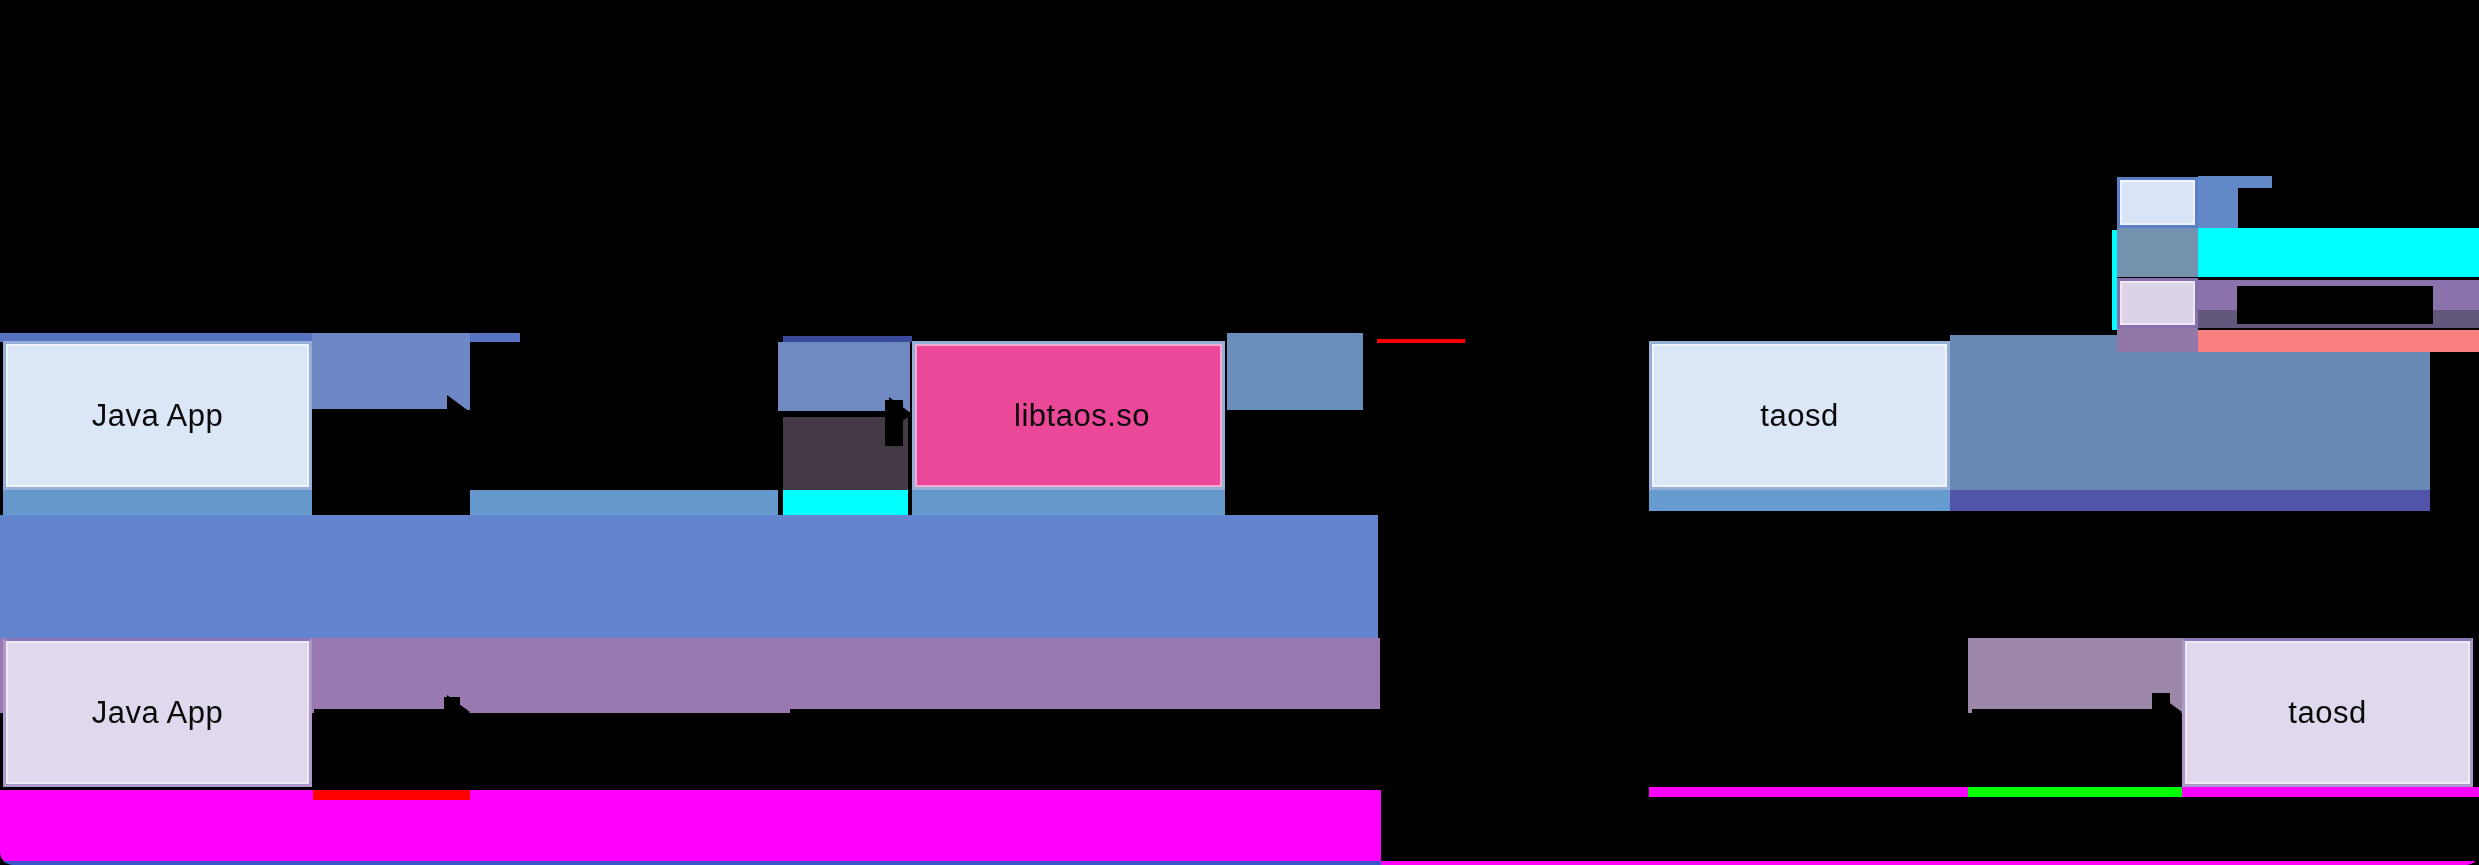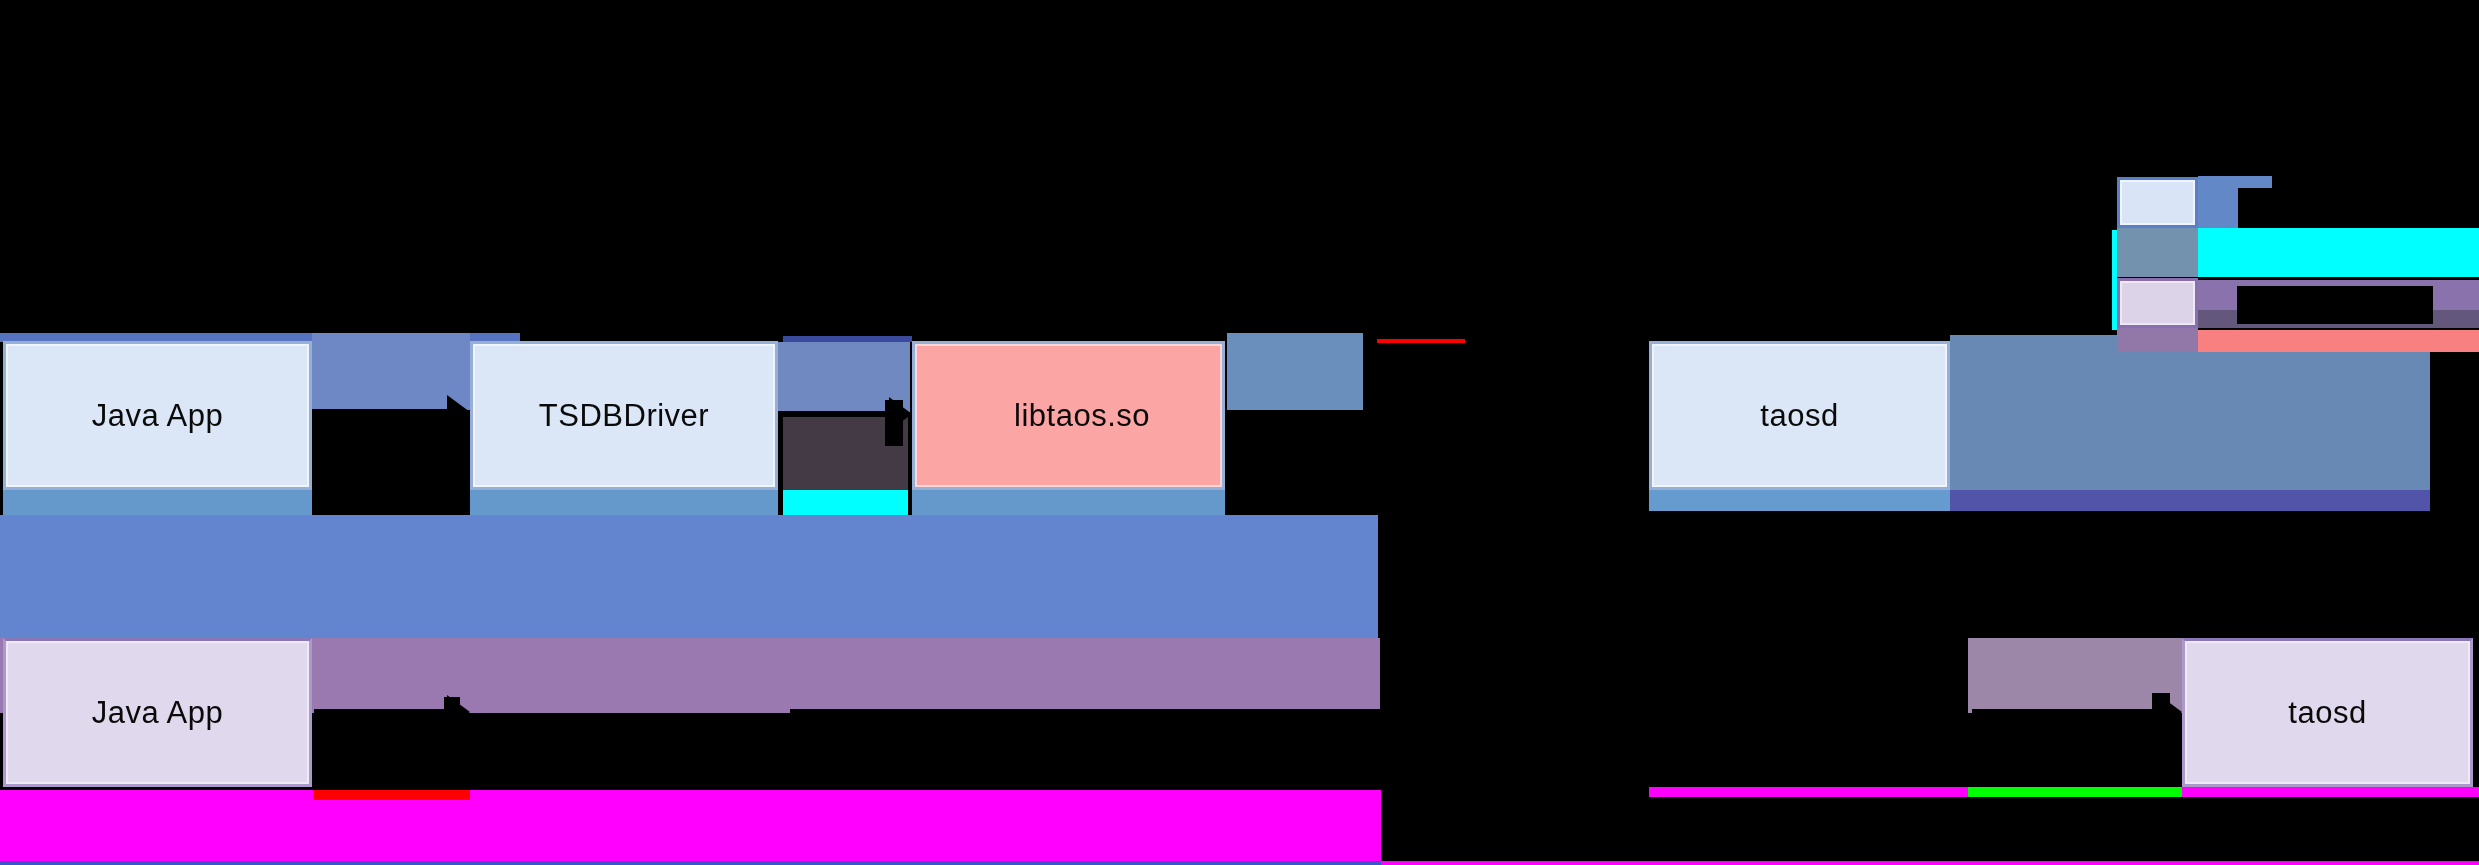--- a/index.html
+++ b/index.html
@@ -1,17 +1,17 @@
 <!DOCTYPE html>
 <html><head>
 <meta charset="utf-8">
 <style>
   html,body{margin:0;padding:0;background:#000;}
   #app{position:relative;width:2479px;height:865px;background:#000;overflow:hidden;
-       font-family:"Liberation Sans", sans-serif;}
+       font-family:"Liberation Sans", sans-serif;border-radius:13px;}
   .abs{position:absolute;}
   .box{position:absolute;display:flex;align-items:center;justify-content:center;
        box-sizing:border-box;font-size:31px;color:#0a0a0a;letter-spacing:0.5px;}
   .box-blue{border:3px solid #95afd7;box-shadow:inset 0 0 0 2px rgba(255,255,255,0.55);}
   .box-lav{border:3px solid #ab99c9;border-top-color:#8a77b8;box-shadow:inset 0 0 0 2px rgba(255,255,255,0.45);}
   .shaft{position:absolute;background:#000;}
   .ah{position:absolute;width:0;height:0;border-top:17px solid transparent;
       border-bottom:17px solid transparent;border-left:23px solid #000;}
   .blob{position:absolute;background:#000;}
 </style>
@@ -29,24 +29,21 @@
   <div class="abs" style="left: 783px; top: 490px; width: 125px; height: 25px; background-color: rgb(0, 255, 255);"></div>
   <div class="abs" style="left: 3px; top: 490px; width: 309px; height: 25px; background-color: rgb(102, 153, 203);"></div>
   <div class="abs" style="left: 470px; top: 490px; width: 308px; height: 25px; background-color: rgb(102, 153, 203);"></div>
   <div class="abs" style="left: 912px; top: 490px; width: 313px; height: 25px; background-color: rgb(102, 153, 203);"></div>
   <div class="abs" style="left: 0px; top: 515px; width: 1378px; height: 123px; background-color: rgb(99, 132, 207);"></div>
   <div class="abs" style="left: 1377px; top: 339px; width: 88px; height: 4px; background-color: rgb(254, 0, 0);"></div>
 
   <div class="box box-blue" style="left: 3px; top: 341px; width: 309px; height: 149px; background-color: rgb(219, 230, 247);">
     <span>Java App</span>
   </div>
-  <div class="box box-blue" style="left: 470px; top: 341px; width: 308px; height: 149px; background-color: rgb(219, 230, 247);">
-    <span>TSDBDriver</span>
-  </div>
-  <div class="box box-blue" style="left: 912px; top: 341px; width: 313px; height: 149px; background-color: #fca5a5; padding-left: 27px;">
+  <div class="box box-blue" style="left: 912px; top: 341px; width: 313px; height: 149px; background-color: #ec4899; padding-left: 27px;">
     <span>libtaos.so</span>
   </div>
 
   <div class="shaft" style="left:312px;top:409px;width:138px;height:6px;"></div>
   <div class="ah" style="left:447px;top:395px;"></div>
   <div class="shaft" style="left:778px;top:411px;width:112px;height:6px;"></div>
   <div class="blob" style="left:885px;top:400px;width:18px;height:46px;"></div>
   <div class="ah" style="left:889px;top:397px;"></div>
   <div class="shaft" style="left:1225px;top:411px;width:402px;height:6px;"></div>
   <div class="ah" style="left:1626px;top:397px;"></div>

